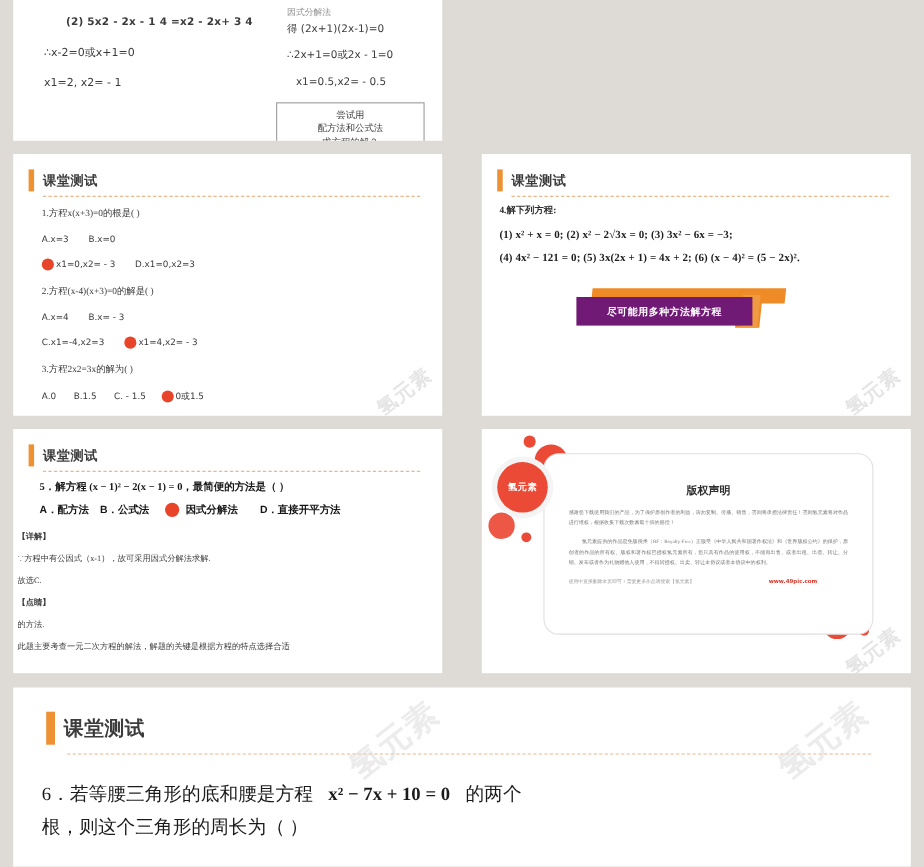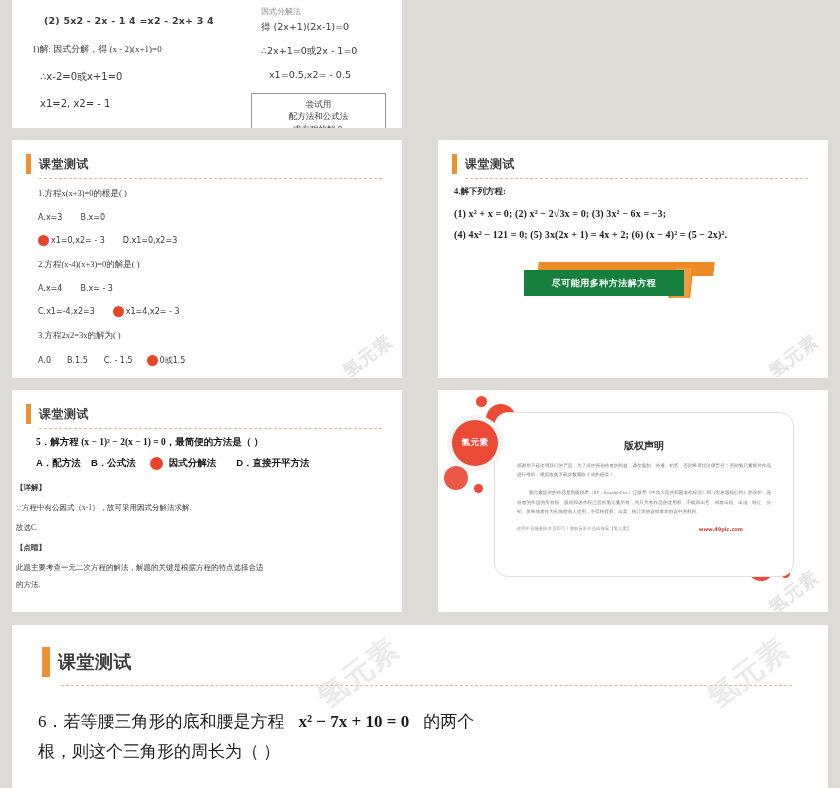--- a/index.html
+++ b/index.html
@@ -40,21 +40,21 @@
   .sec-rule {
     position: absolute; left: 13px; right: 6px; bottom: -5px;
     border-bottom: 1px dashed #e8b98e; height: 0;
   }
 
   
   .s1 .body { padding: 6px 16px; font-size: 10px; color: #3b3b3b; line-height: 1.55; }
   .s1 .cols { display: flex; }
   .s1 .colL { width: 212px; }
   .s1 .colR { flex: 1; padding-left: 4px; }
-  .l1 { font-weight: bold; font-family:"DejaVu Sans",sans-serif; font-size: 9.5px; letter-spacing:.2px; margin: 8px 0 0 16px;}
+  .l1 { font-weight: bold; font-family:"DejaVu Sans",sans-serif; font-size: 9.5px; letter-spacing:.2px; margin: 8px 0 0 32px;}
   .l2 { margin: 14px 0 0 4px; font-size: 9px; }
   .l3 { margin: 12px 0 0 12px; font-size: 10px; font-family:"DejaVu Sans",sans-serif;}
   .l4 { margin: 12px 0 0 12px; font-size: 10px; font-family:"DejaVu Sans",sans-serif;}
   .r0 { font-size: 8px; color:#8f8f8f; margin-left: 20px; }
   .r1 { margin: 2px 0 0 20px; font-size: 9.5px; font-family:"DejaVu Sans",sans-serif;}
   .r2 { margin: 9px 0 0 20px; font-size: 9.5px; font-family:"DejaVu Sans",sans-serif;}
   .r3 { margin: 9px 0 0 28px; font-size: 9.5px; font-family:"DejaVu Sans",sans-serif;}
   .try-box {
     margin: 10px 0 0 10px; width: 135px;
     border: 1px solid #9b9b9b; padding: 4px 2px;
@@ -95,21 +95,21 @@
 
   .banner-wrap { position: relative; margin: 26px 0 0 86px; width: 190px; height: 34px; }
   .banner-wrap .sh1 { position:absolute; left: 14px; top: -4px; width: 176px; height: 14px;
                       background:#ef8b26; transform: skewX(-6deg); }
   .banner-wrap .sh2 { position:absolute; left: 146px; top: -2px; width: 22px; height: 34px;
                       background:#ef8b26; transform: skewX(-6deg); }
   .banner-wrap .sh3 { position:absolute; left: 150px; top: 2px; width: 16px; height: 30px;
                       background:#f09a42; transform: skewX(-6deg); }
   .banner-wrap .main {
     position:absolute; left: 0; top: 4px; width: 160px; height: 26px;
-    background:#15803d; color:#fff; font-size: 9px; font-weight: bold;
+    background:#701a75; color:#fff; font-size: 9px; font-weight: bold;
     display:flex; align-items:center; justify-content:center;
     font-family:"DejaVu Sans",sans-serif; letter-spacing: .5px;
   }
 
   
   .q5-line { font-size: 9.5px; color:#161616; font-family:"Liberation Serif",serif;
              font-weight:bold; padding-left: 24px; margin-top: 12px; display:flex; align-items:center;}
   .q5-opts { font-size: 9.5px; color:#161616; font-family:Liberation Sans, sans-serif;
              font-weight:bold; padding-left: 24px; margin-top: 8px; display:flex; align-items:center;}
   .exp { padding-left: 4px; margin-top: 13px; }
@@ -167,21 +167,20 @@
 </head>
 <body>
 
 <div class="deck">
 
   <div class="slide s1">
     <div class="body">
       <div class="cols">
         <div class="colL">
           <div class="l1">(2) 5x2 - 2x -  1 4  =x2 - 2x+  3 4</div>
-          <div class="l2">1)解: 因式分解，得 (x - 2)(x+1)=0</div>
           <div class="l3">∴x-2=0或x+1=0</div>
           <div class="l4">x1=2, x2= - 1</div>
         </div>
         <div class="colR">
           <div class="r0">因式分解法</div>
           <div class="r1">得 (2x+1)(2x-1)=0</div>
           <div class="r2">∴2x+1=0或2x - 1=0</div>
           <div class="r3">x1=0.5,x2= - 0.5</div>
           <div class="try-box">
             <div>尝试用</div>
@@ -273,22 +272,22 @@
       <span style="margin-right:14px">B．公式法</span>
       <span class="dot" style="width:13px;height:13px;margin-right:6px"></span>
       <span style="margin-right:20px">因式分解法</span>
       <span>D．直接开平方法</span>
     </div>
     <div class="exp">
       <div class="tag">【详解】</div>
       <div class="txt">∵方程中有公因式（x-1），故可采用因式分解法求解.</div>
       <div class="txt">故选C.</div>
       <div class="tag">【点睛】</div>
+      <div class="txt">的方法.</div>
       <div class="txt" style="margin-bottom:6px">此题主要考查一元二次方程的解法，解题的关键是根据方程的特点选择合适</div>
-      <div class="txt">的方法.</div>
     </div>
   </div>
 
   <div class="slide s6">
     <div class="bub b1"></div>
     <div class="bub b2"></div>
     <div class="bub b3"></div>
     <div class="bub b4"></div>
     <div class="bub b5"></div>
     <div class="bub b6"></div>

